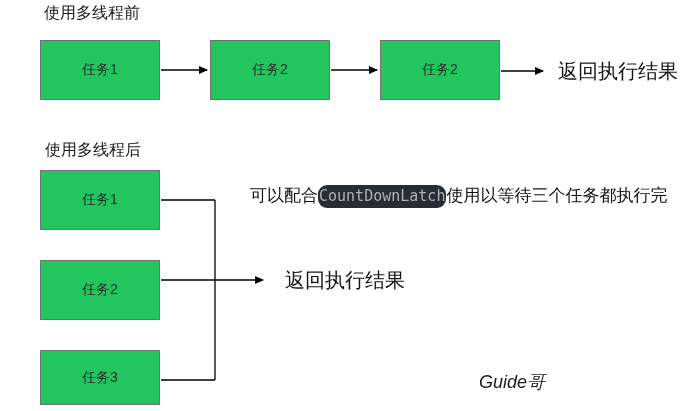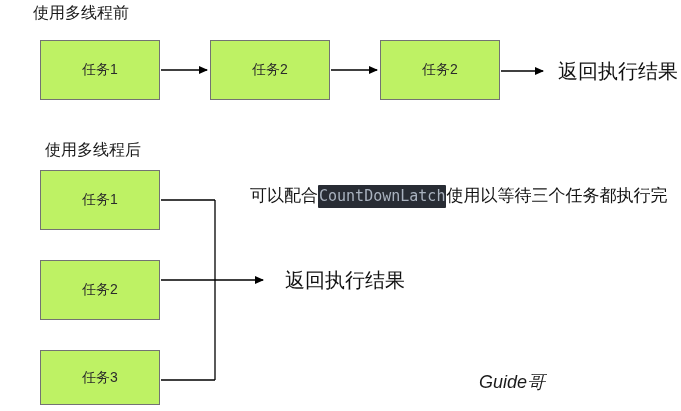--- a/index.html
+++ b/index.html
@@ -15,21 +15,21 @@
   .svg-layer {
     position: absolute;
     left: 0; top: 0;
     width: 681px; height: 411px;
     pointer-events: none;
   }
   .task-box {
     position: absolute;
     width: 120px;
     height: 60px;
-    background: #bef264;
+    background: #22c55e;
     border: 1px solid #737373;
     display: flex;
     align-items: center;
     justify-content: center;
     font-size: 14px;
     color: #2b2b2b;
   }
   .section-title {
     position: absolute;
     font-size: 16px;
@@ -51,21 +51,21 @@
     color: #111111;
     white-space: nowrap;
     line-height: 22px;
   }
   .code-chip {
     font-family: "DejaVu Sans Mono", "Liberation Mono", monospace;
     font-size: 15px;
     background: #282c34;
     color: #a9b2bf;
     padding: 2px 1px 3px 1px;
-    border-radius: 1px;
+    border-radius: 9px;
   }
   .watermark {
     position: absolute;
     left: 479px;
     top: 370px;
     font-size: 18px;
     color: #1a1a1a;
     white-space: nowrap;
     font-style: italic;
   }
@@ -85,21 +85,21 @@
     <line x1="161" y1="70" x2="207" y2="70" stroke="#000000" stroke-width="1.4" marker-end="url(#arrow)"></line>
     <line x1="331" y1="70" x2="377" y2="70" stroke="#000000" stroke-width="1.4" marker-end="url(#arrow)"></line>
     <line x1="501" y1="71" x2="543" y2="71" stroke="#000000" stroke-width="1.4" marker-end="url(#arrow)"></line>
 
     <line x1="161" y1="200" x2="215" y2="200" stroke="#000000" stroke-width="1.3"></line>
     <line x1="215" y1="200" x2="215" y2="380" stroke="#000000" stroke-width="1.3"></line>
     <line x1="161" y1="380" x2="215" y2="380" stroke="#000000" stroke-width="1.3"></line>
     <line x1="161" y1="280" x2="263" y2="280" stroke="#000000" stroke-width="1.3" marker-end="url(#arrow)"></line>
   </svg>
 
-  <div class="section-title" style="left:33px; top:3px;">使用多线程前</div>
+  <div class="section-title" style="left:44px; top:3px;">使用多线程前</div>
 
   <div class="task-box" style="left:40px; top:40px;">
     <span>任务1</span>
   </div>
   <div class="task-box" style="left:210px; top:40px;">
     <span>任务2</span>
   </div>
   <div class="task-box" style="left:380px; top:40px;">
     <span>任务2</span>
   </div>

